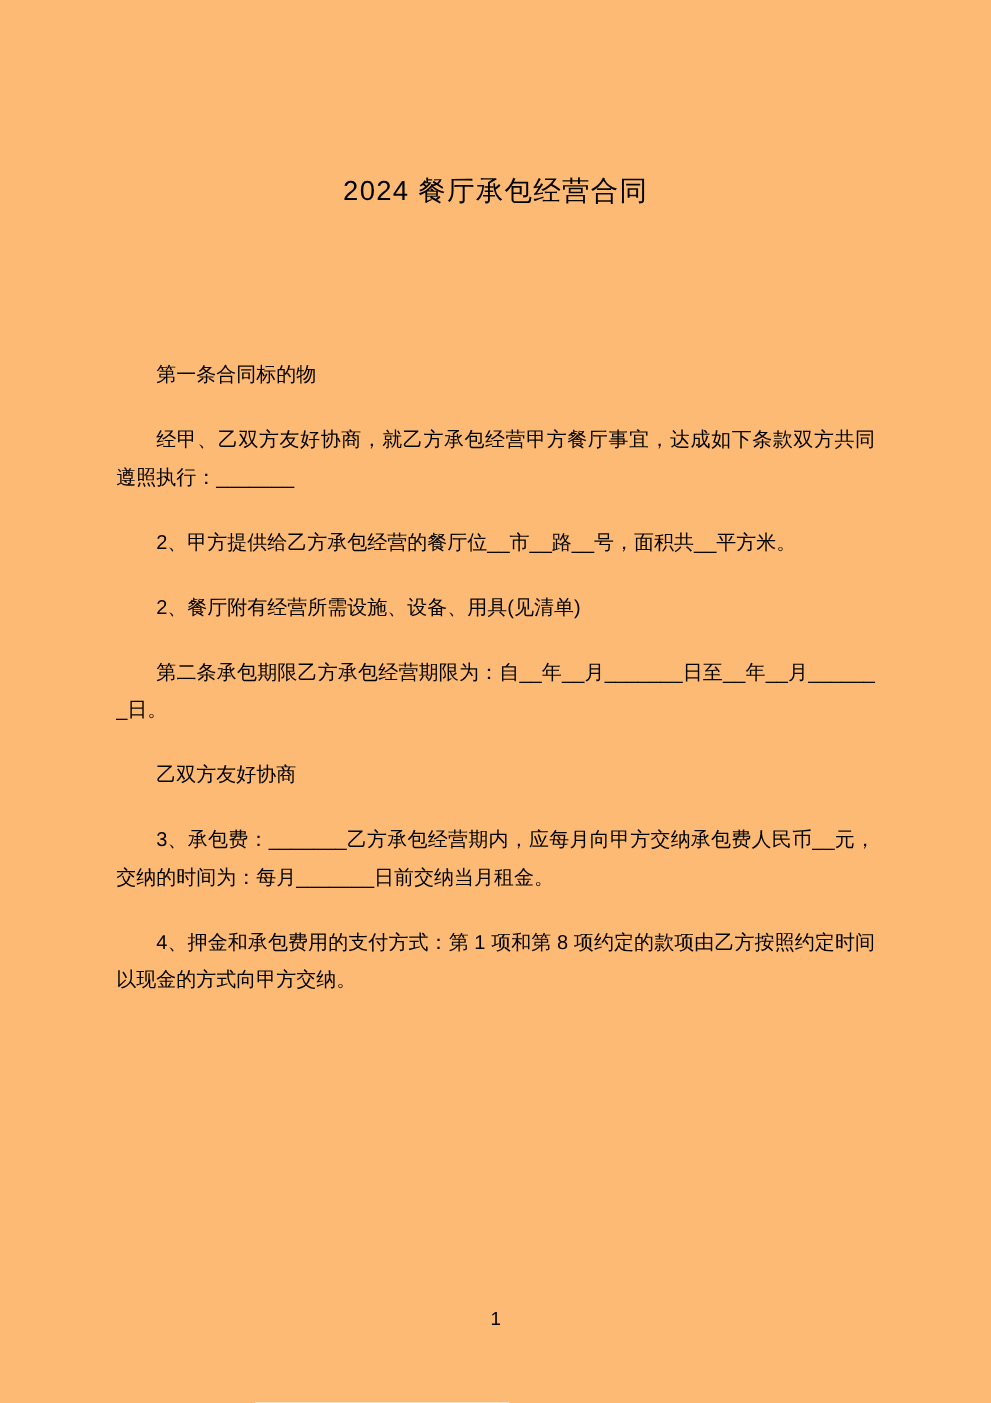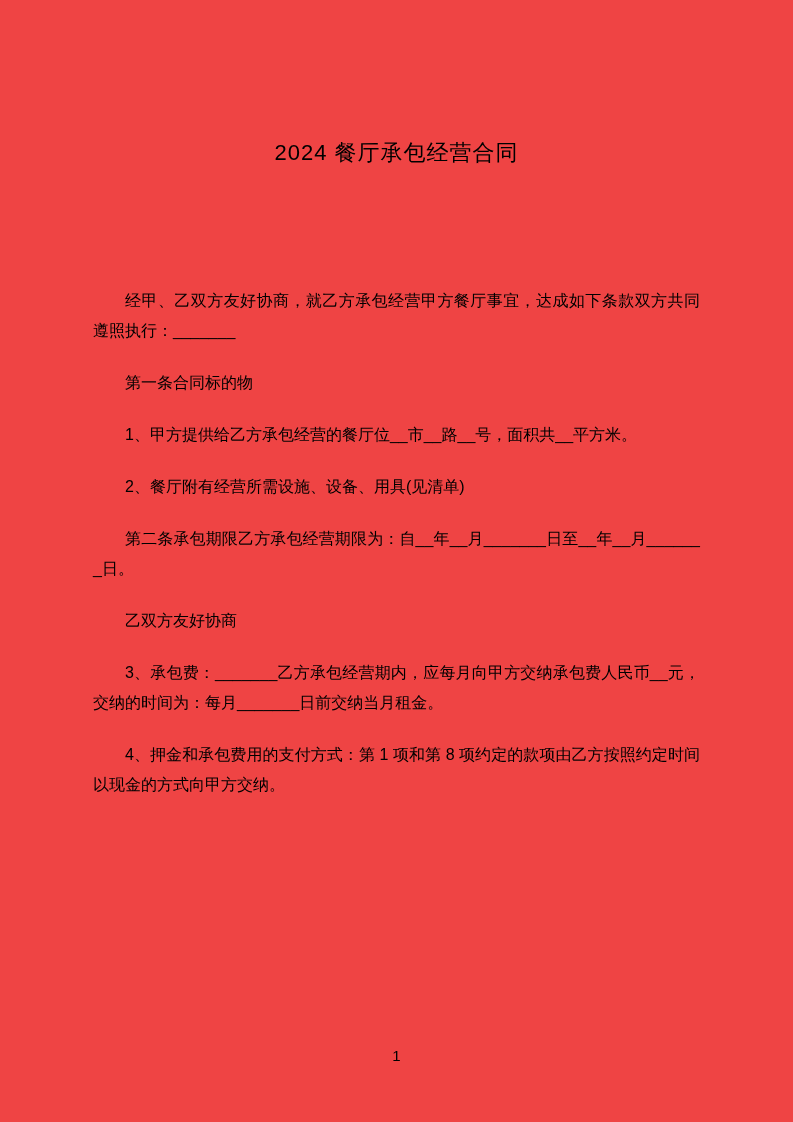--- a/index.html
+++ b/index.html
@@ -4,21 +4,21 @@
 <style>
   html, body {
     margin: 0;
     padding: 0;
     background: #ffffff;
   }
   .page {
     position: relative;
     width: 793px;
     height: 1122px;
-    background: #ef4444;
+    background: #fdba74;
     color: #000000;
     font-family: "Liberation Sans", "DejaVu Sans", sans-serif;
     box-sizing: border-box;
     padding: 136px 93px 0 93px;
     overflow: hidden;
   }
   .doc-title {
     font-size: 22px;
     font-weight: 500;
     line-height: 34px;
@@ -44,25 +44,25 @@
     line-height: 20px;
   }
 </style>
 </head>
 <body>
 
 <div class="page">
 
   <h1 class="doc-title"><span>2024 餐厅承包经营合同</span></h1>
 
+  <p class="para">第一条合同标的物</p>
+
   <p class="para">经甲、乙双方友好协商，就乙方承包经营甲方餐厅事宜，达成如下条款双方共同遵照执行：_______</p>
 
-  <p class="para">第一条合同标的物</p>
-
-  <p class="para">1、甲方提供给乙方承包经营的餐厅位__市__路__号，面积共__平方米。</p>
+  <p class="para">2、甲方提供给乙方承包经营的餐厅位__市__路__号，面积共__平方米。</p>
 
   <p class="para">2、餐厅附有经营所需设施、设备、用具(见清单)</p>
 
   <p class="para">第二条承包期限乙方承包经营期限为：自__年__月_______日至__年__月_______日。</p>
 
   <p class="para">乙双方友好协商</p>
 
 
   <p class="para">3、承包费：_______乙方承包经营期内，应每月向甲方交纳承包费人民币__元，交纳的时间为：每月_______日前交纳当月租金。</p>
 

